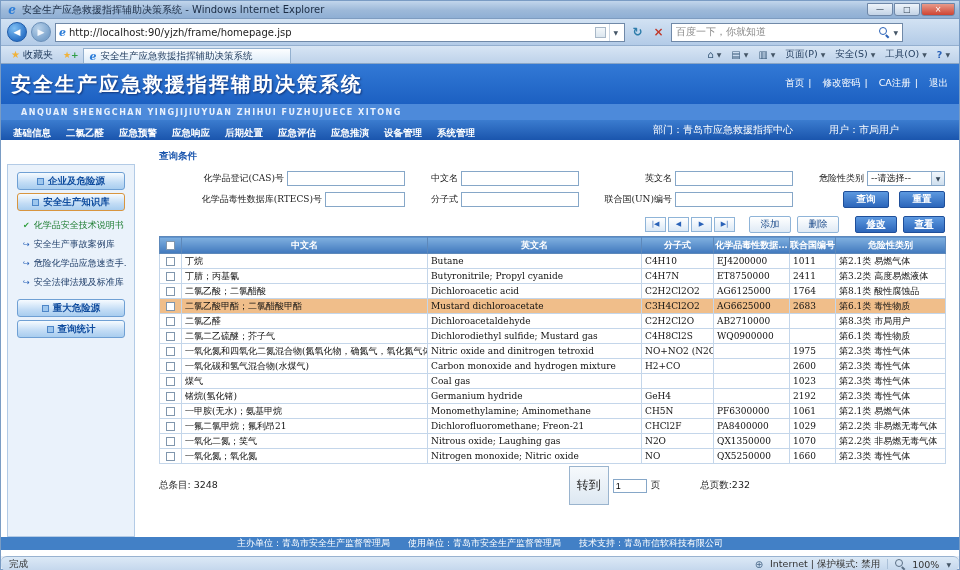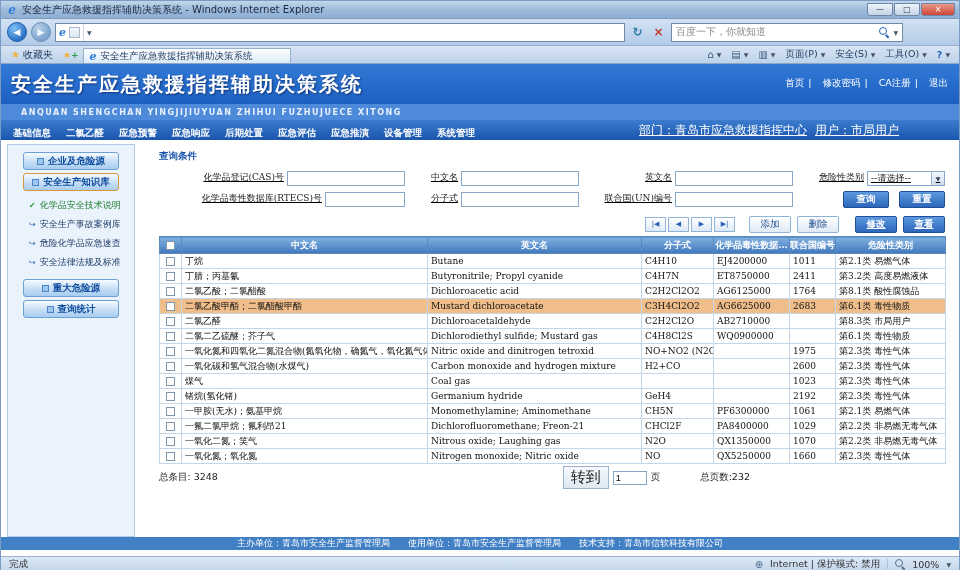--- a/index.html
+++ b/index.html
@@ -51,39 +51,39 @@
 
   
   .app { position:relative; height:492px; background:#fff; display:flex; flex-direction:column; }
   .app-header { height:40px; background:linear-gradient(#3279d6,#1c60c2); position:relative; color:#fff; flex:0 0 auto; }
   .app-title { position:absolute; left:10px; top:7px; font-size:20px; font-weight:bold; letter-spacing:2px; text-shadow:1px 1px 2px rgba(0,0,40,.5); }
   .header-links { position:absolute; right:10px; top:13px; font-size:9.5px; }
   .hlink { cursor:pointer; padding:0 1px;margin-left:10px; }
   .pinyin-bar { height:16px; background:#4d8ada; color:#e8f1fd; font-size:8px; font-weight:bold; letter-spacing:1.5px; display:flex; align-items:center; padding-left:20px; flex:0 0 auto; }
   .menubar { height:20px; background:linear-gradient(#3b7ccf,#1a55ad); display:flex; align-items:center; padding:0 12px; color:#fff; flex:0 0 auto; }
   .menu-item { font-size:9.5px; font-weight:bold; margin-right:15px; cursor:pointer; }
-  .menu-right { margin-left:auto; display:flex; gap:8px; font-size:12px; padding-right:48px;text-decoration:underline; }
+  .menu-right { margin-left:auto; display:flex; gap:36px; font-size:10px; padding-right:48px; }
 
   
   .content { flex:1; display:flex; padding:4px 0 0 6px; background:#fff; overflow:hidden; }
-  .sidebar { width:128px; background:#eaf2fb; border:1px solid #b3cbe6; padding:4px 14px; flex:0 0 auto; }
+  .sidebar { width:128px; background:#eaf2fb; border:1px solid #b3cbe6; padding:4px 8px; flex:0 0 auto;margin-top:20px; }
   .sb-btn { height:18px; margin:3px 1px; background:linear-gradient(#f6fbff,#c2dcf5 60%,#a8cdef); border:1px solid #6fa0d4; border-radius:3px; display:flex; align-items:center; justify-content:center; gap:4px; font-size:9.5px; font-weight:bold; color:#0f4c9e; cursor:pointer; }
   .sb-btn.active { border-color:#d8953f; }
   .sb-ico { width:7px; height:7px; border:1px solid #4d86c8; background:#9ec7ee; flex:0 0 auto; }
   .sb-links { margin:5px 0 7px; }
   .sb-link { display:flex; align-items:center; gap:4px; font-size:9px; padding:3px 2px 3px 7px; color:#22406b; cursor:pointer; white-space:nowrap; overflow:hidden; }
   .sb-link-ico { font-size:8px; color:#2a62b8; flex:0 0 auto; }
   .sb-link.current { color:#1e7d32; }
   .sb-link.current .sb-link-ico { color:#2e9e3a; }
 
   
   .main { flex:1; margin-left:6px; padding:6px 0 0 18px; position:relative; }
   .q-title { font-size:9.5px; font-weight:bold; color:#1a55ad; margin-bottom:5px; }
   .q-row { display:flex; align-items:center; height:21px; width:786px; }
-  .q-cell { display:inline-flex; align-items:flex-start;text-decoration:underline; }
+  .q-cell { display:inline-flex; align-items:center; }
   .q-label { font-size:9px; color:#222; text-align:right; padding-right:3px; white-space:nowrap; overflow:hidden; font-family:"DejaVu Serif","Liberation Serif",serif; }
   .q-input { height:15px; border:1px solid #86a7c8; font-size:9px; padding:0 2px; background:#fff; }
   .q-select { height:15px; border:1px solid #86a7c8; background:#fff; display:inline-flex; align-items:center; justify-content:space-between; font-size:9px; padding-left:3px; color:#222; cursor:pointer; }
   .q-caret { font-size:6px; background:linear-gradient(#f2f7fc,#cfdfee); border-left:1px solid #9ab4ce; width:13px; height:13px; display:flex; align-items:center; justify-content:center; color:#345; }
   .q-btns { margin-left:auto; display:flex; gap:10px; }
   .btn-blue { height:17px; width:46px; background:linear-gradient(#5d99e0,#2c66ba); border:1px solid #1f4f9a; border-radius:2px; color:#fff; font-size:9.5px; font-weight:bold; cursor:pointer; }
 
   .actions { display:flex; align-items:center; justify-content:flex-end; height:24px; width:786px; margin-top:2px; gap:6px; }
   .pg-group { display:flex; gap:2px; margin-right:8px; }
   .pg-btn { width:21px; height:15px; border:1px solid #8fb4d8; background:linear-gradient(#ffffff,#dce9f6); font-size:7px; color:#2a62b8; display:flex; align-items:center; justify-content:center; cursor:pointer; }
@@ -95,27 +95,27 @@
   
   table.grid { border-collapse:collapse; table-layout:fixed; width:786px; font-family:"DejaVu Serif","Liberation Serif",serif; border:1px solid #9ab7d6; }
   .grid th { background:linear-gradient(#7fb0e0,#4178bd); color:#fff; font-size:9px; height:17px; border:1px solid #5d88ba; font-weight:bold; white-space:nowrap; overflow:hidden; }
   .grid td { height:15px; border:1px solid #c4d6ea; font-size:9px; color:#111; padding:0 3px; white-space:nowrap; overflow:hidden; background:#fff; }
   .grid td.cb-col, .grid th.cb-col { text-align:center; padding:0; }
   .grid tr.hl td { background:#f0be8a; }
   .cb { width:9px; height:9px; background:#fff; border:1px solid #8096ad; display:inline-block; vertical-align:middle; cursor:pointer; }
 
   .totals { width:786px; display:flex; align-items:center; margin-top:2px; font-size:9.5px; color:#222; }
   .goto { margin-left:auto; display:flex; align-items:center; gap:4px; }
-  .goto-btn { border:1px solid #9ab4ce; background:linear-gradient(#f6f9fc,#dde8f2); padding:1px 7px; font-size:15px; cursor:pointer; }
+  .goto-btn { border:1px solid #9ab4ce; background:linear-gradient(#f6f9fc,#dde8f2); padding:10px 7px; font-size:12px; cursor:pointer; }
   .page-input { width:34px; height:14px; border:1px solid #86a7c8; font-size:9px; padding:0 2px; }
   .tp { margin:0 195px 0 40px; }
 
   
   .app-footer { height:13px; background:#4280c6; display:flex; align-items:center; justify-content:center; gap:18px; color:#fff; font-size:9px; flex:0 0 auto; margin-bottom:6px; }
-  .statusbar { height:15px; background:linear-gradient(#dce9f6,#c3d6ec); border-top:1px solid #98b2d0; display:flex; align-items:center; padding:0 8px; font-size:9.5px; color:#333; }
+  .statusbar { height:15px; background:linear-gradient(#dce9f6,#c3d6ec); border-top:1px solid #98b2d0; display:flex; align-items:center; padding:0 8px; font-size:9.5px; color:#333;border-radius:6px; }
   .status-right { margin-left:auto; display:flex; align-items:center; gap:7px; }
   .globe { color:#4a6a8a; font-size:10px; }
   .vsep { width:1px; height:10px; background:#aac0d8; }
 </style>
 </head>
 <body>
 
 <div class="screen">
 
   <div class="titlebar">
@@ -126,20 +126,21 @@
       <span class="wbtn">□</span>
       <span class="wbtn close">×</span>
     </span>
   </div>
 
   <div class="navbar">
     <span class="nav-circle back">◀</span>
     <span class="nav-circle fwd">▶</span>
     <span class="addr">
       <span class="fav-e">e</span>
+      <span class="addr-url">http://localhost:90/yjzh/frame/homepage.jsp</span>
       <span class="compat"></span>
       <span class="caret">▼</span>
     </span>
     <span class="nav-btn refresh">↻</span>
     <span class="nav-btn stop">×</span>
     <span class="search">
       <span class="search-text">百度一下，你就知道</span>
       <span class="mag"></span>
       <span class="caret">▼</span>
     </span>

